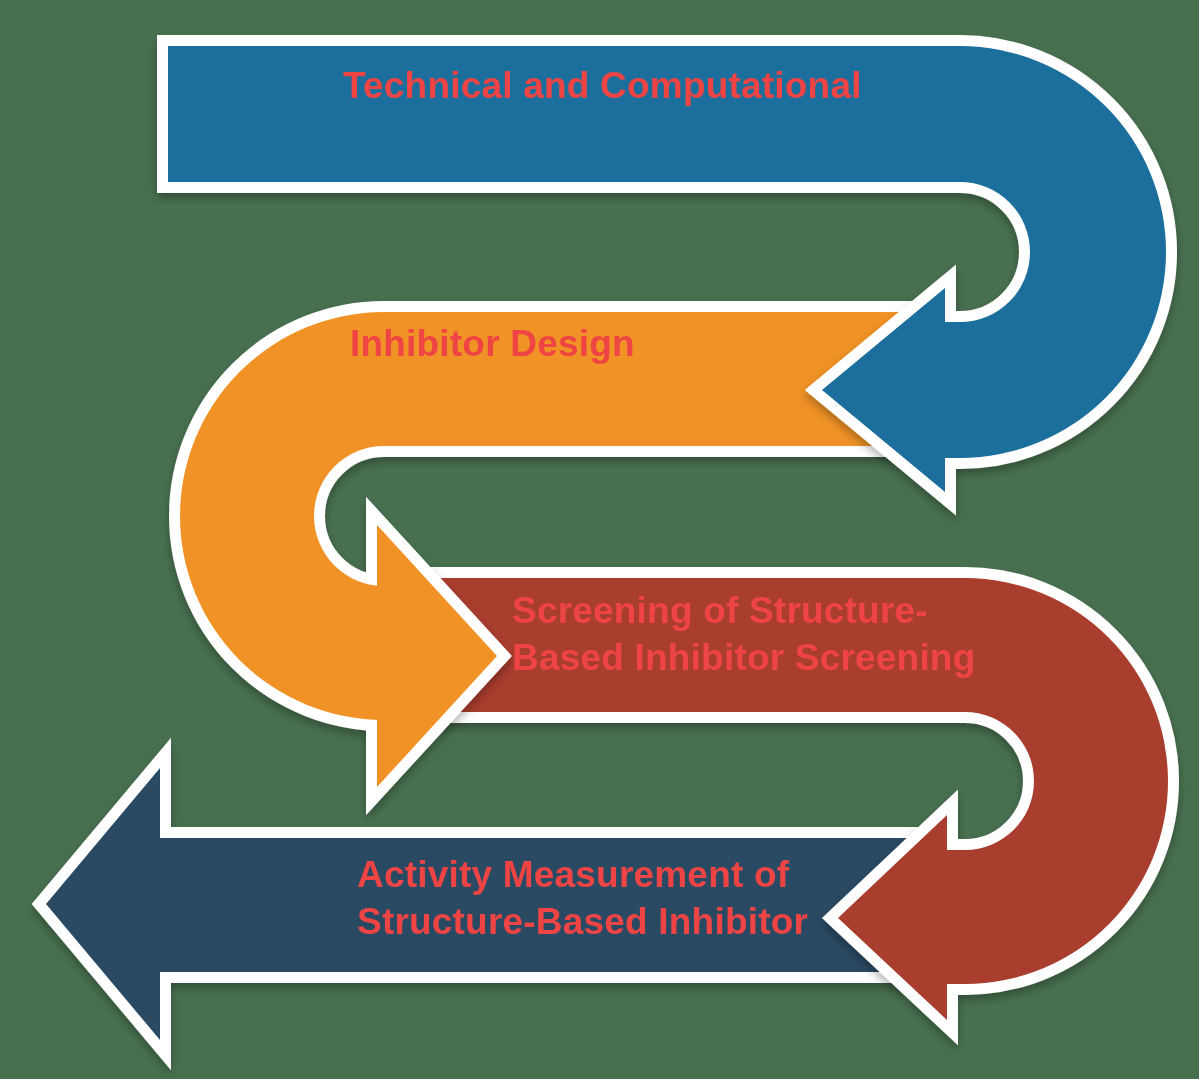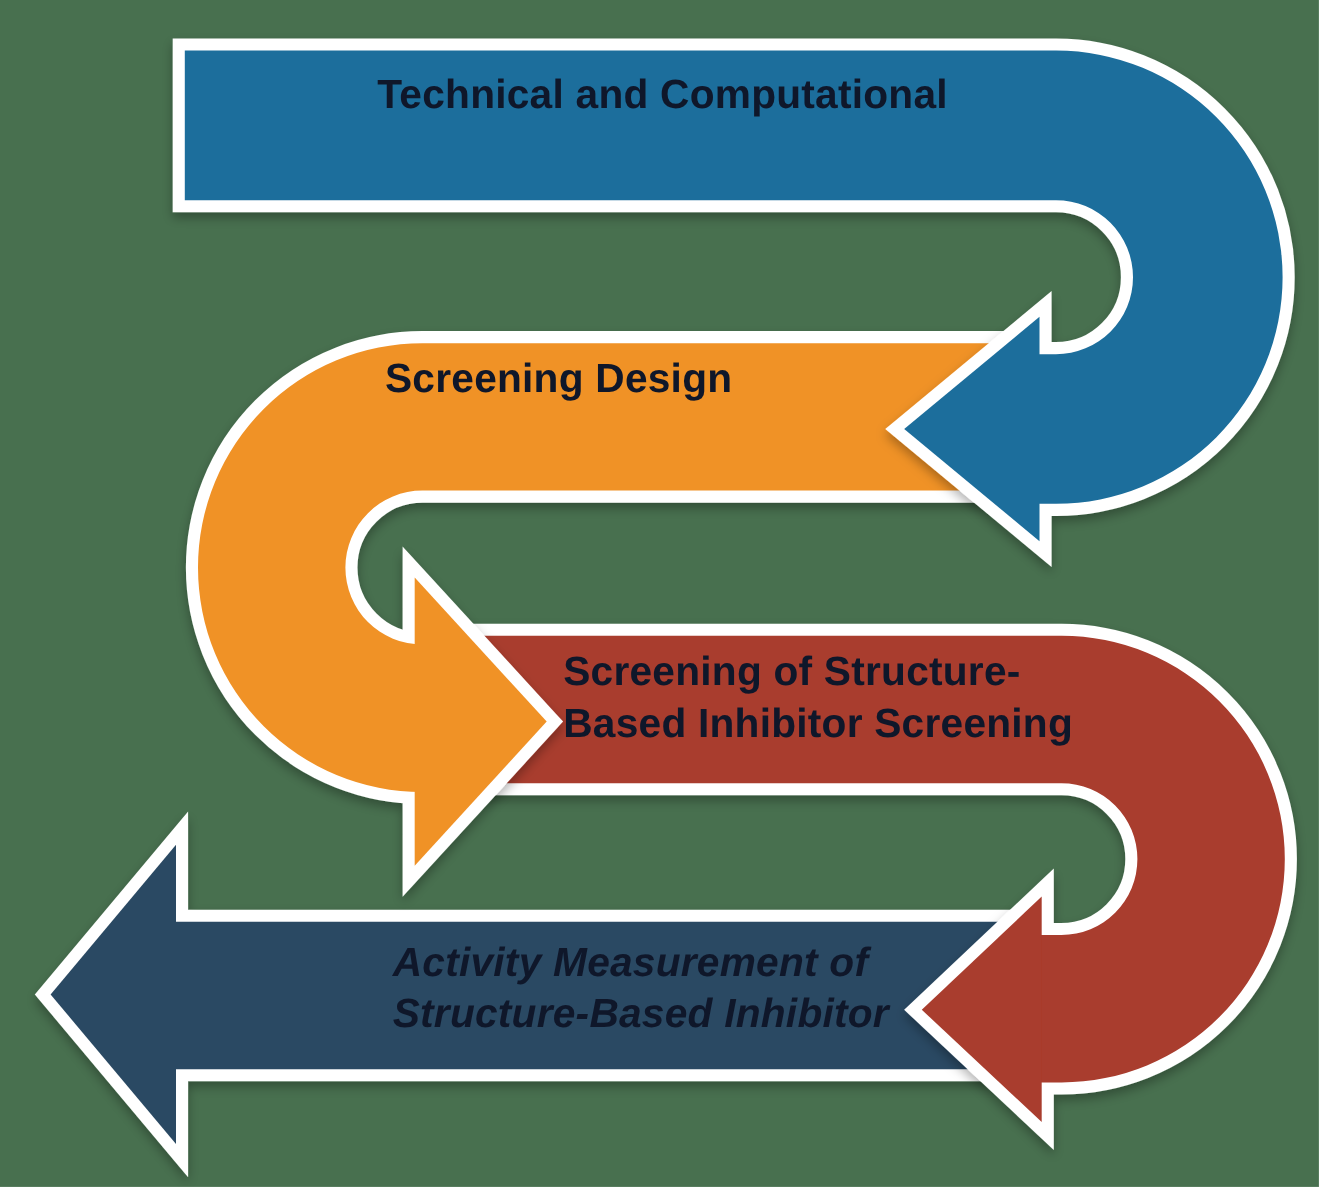--- a/index.html
+++ b/index.html
@@ -20,21 +20,21 @@
     display: block;
   }
   .outline-shape {
     fill: #ffffff;
     stroke: #ffffff;
     stroke-width: 22;
     stroke-linejoin: miter;
   }
   .step-label {
     position: absolute;
-    color: #0f172a;
+    color: #ef4444;
     font-size: 37px;
     font-weight: bold;
     line-height: 47px;
     white-space: nowrap;
     letter-spacing: 0.2px;
   }
 </style>
 </head>
 <body>
 
@@ -75,25 +75,25 @@
       <path d="M 168 46 L 960 46 A 206 206 0 0 1 960 458 L 938 458 L 938 322 L 960 322 A 70 70 0 0 0 960 182 L 168 182 Z" fill="#1d6e9c"></path>
       <polygon points="822,390 945,288 945,492" fill="#1d6e9c"></polygon>
     </g>
   </svg>
 
   <div class="step-label" style="left:343px; top:62px;">
     <div>Technical and Computational</div>
   </div>
 
   <div class="step-label" style="left:350px; top:320px;">
-    <div>Screening Design</div>
+    <div>Inhibitor Design</div>
   </div>
 
   <div class="step-label" style="left:512px; top:587px;">
     <div>Screening of Structure-</div>
     <div>Based Inhibitor Screening</div>
   </div>
 
-  <div class="step-label" style="left:357px; top:851px;font-style:italic;">
+  <div class="step-label" style="left:357px; top:851px;">
     <div>Activity Measurement of</div>
     <div>Structure-Based Inhibitor</div>
   </div>
 </div>
 
 </body></html>

